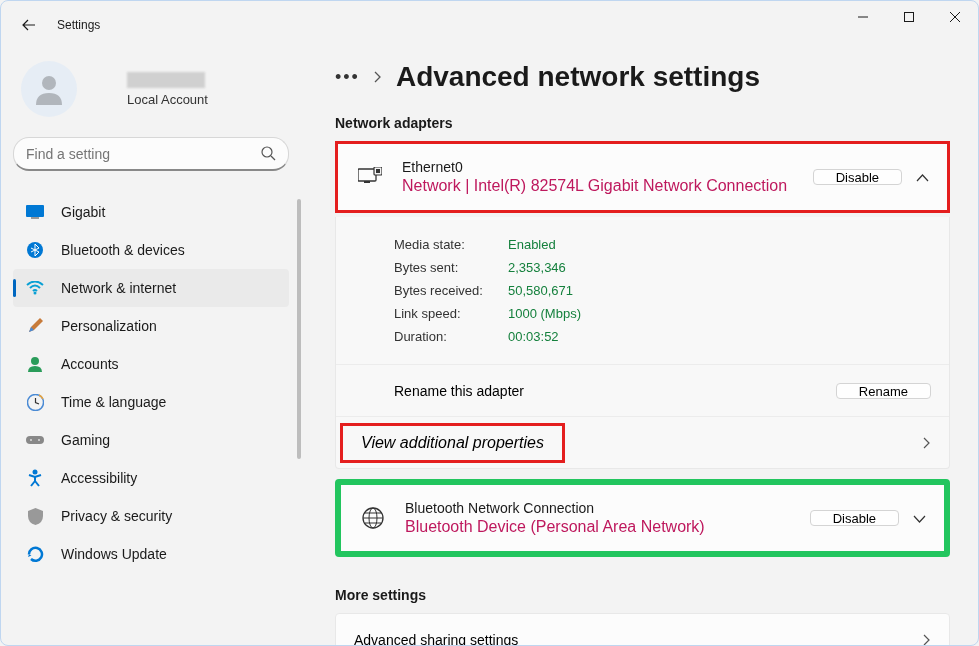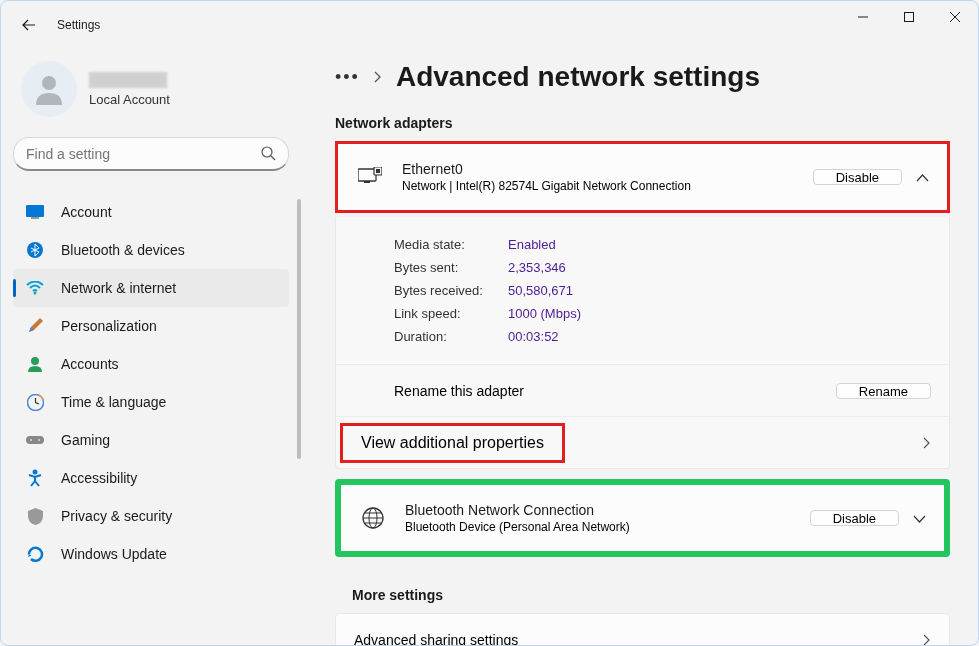--- a/index.html
+++ b/index.html
@@ -8,21 +8,21 @@
     .titlebar { height: 48px; display: flex; align-items: center; padding: 0 8px; }
     .back-btn { width: 40px; height: 40px; display: flex; align-items: center; justify-content: center; cursor: pointer; }
     .title-text { font-size: 12px; margin-left: 8px; color: #1a1a1a; }
     .window-controls { position: absolute; top: 0; right: 0; display: flex; }
     .win-ctrl { width: 46px; height: 32px; display: flex; align-items: center; justify-content: center; cursor: pointer; }
     
     .layout { display: flex; height: calc(100% - 48px); }
     .sidebar { width: 300px; padding: 0 12px; flex-shrink: 0; position: relative; }
     .sidebar::after { content: ""; position: absolute; right: 0; top: 150px; width: 4px; height: 260px; background: #bdbdbd; border-radius: 2px; }
     
-    .profile { display: flex; align-items: center; padding: 12px 8px 20px; }
+    .profile { display: flex; align-items: center; padding: 12px 8px 20px; gap: 38px; }
     .avatar { width: 56px; height: 56px; border-radius: 50%; background: #e6edf5; display: flex; align-items: center; justify-content: center; margin-right: 12px; }
     .avatar svg { fill: #b1b6bc; }
     .profile-name { width: 78px; height: 16px; background: #d0d0d0; filter: blur(1px); margin-bottom: 4px; }
     .profile-sub { font-size: 13px; color: #333; }
     
     .search { width: 100%; height: 34px; border: 1px solid #d7d7d7; border-bottom: 2px solid #888; border-radius: 16px; background: #fcfcfc; display: flex; align-items: center; padding: 0 12px; margin-bottom: 22px; }
     .search input { border: none; outline: none; flex: 1; background: transparent; font-size: 14px; }
     
     .nav-item { height: 38px; display: flex; align-items: center; padding: 0 12px; border-radius: 4px; cursor: pointer; font-size: 14px; color: #1a1a1a; position: relative; }
     .nav-item.selected { background: #eaeaea; }
@@ -37,29 +37,29 @@
     
     .section-header { font-size: 14px; font-weight: 600; color: #1a1a1a; margin-bottom: 10px; }
     
     .card { background: #fcfcfc; border: 6px solid #22c55e; border-radius: 4px; margin-bottom: 4px; }
     .card.red-box { border: 3px solid #e41e1e; border-radius: 0; }
     
     .adapter-row { height: 66px; display: flex; align-items: center; padding: 17px 18px; }
     .adapter-icon { width: 28px; display: flex; align-items: center; justify-content: center; margin-right: 18px; }
     .adapter-info { flex: 1; }
     .adapter-name { font-size: 14px; color: #1a1a1a; }
-    .adapter-sub { font-size: 12px; color: #000000; margin-top: 2px; }
+    .adapter-sub { font-size: 16px; color: #be185d; margin-top: 2px; }
     .btn { height: 16px; padding: 0 22px; background: #fefefe; border: 1px solid #d4d4d4; border-radius: 4px; font-size: 13px; cursor: pointer; }
     .chev { margin-left: 14px; cursor: pointer; }
     
     .details { background: #f8f8f8; border: 1px solid #e8e8e8; border-top: none; border-radius: 0 0 4px 4px; }
     .detail-grid { padding: 16px 0 16px 58px; }
     .detail-row { display: flex; font-size: 13px; color: #333; padding: 4px 0; }
     .detail-label { width: 114px; }
-    .detail-value { color: #4c1d95; }
+    .detail-value { color: #15803d; }
     
     .sub-row { height: 52px; display: flex; align-items: center; padding: 0 18px 0 58px; border-top: 1px solid #ececec; cursor: pointer; justify-content: space-between; }
     .sub-row-label { flex: 1; font-size: 14px; }
     .red-box-inline { border: 3px solid #e41e1e; padding: 8px 18px; }
     
     .more-card { background: #fcfcfc; border: 1px solid #e8e8e8; border-radius: 4px; height: 54px; display: flex; align-items: center; padding: 0 18px; cursor: pointer; }
   </style>
 </head>
 <body>
 
@@ -112,21 +112,21 @@
         </svg>
     </div>
 
     <div class="nav-item">
       <span class="nav-icon">
           <svg width="18" height="14" viewBox="0 0 18 14">
             <rect x="0" y="0" width="18" height="12" rx="1" fill="#0078d4"></rect>
             <rect x="5" y="12" width="8" height="2" fill="#999"></rect>
           </svg>
         </span>
-      <span>Account</span>
+      <span>Gigabit</span>
     </div>
     <div class="nav-item">
       <span class="nav-icon">
           <svg width="16" height="16" viewBox="0 0 16 16">
             <circle cx="8" cy="8" r="8" fill="#0078d4"></circle>
             <path d="M8 2 L8 14 L12 10 L4 6 M8 2 L12 6 L4 10" stroke="#fff" fill="none" stroke-width="1"></path>
           </svg>
         </span>
       <span>Bluetooth &amp; devices</span>
     </div>
@@ -257,21 +257,21 @@
           </div>
         <div class="detail-row">
             <span class="detail-label">Duration:</span>
             <span class="detail-value">00:03:52</span>
           </div>
       </div>
       <div class="sub-row">
         <span class="sub-row-label">Rename this adapter</span>
         <button class="btn">Rename</button>
       </div>
-      <div class="sub-row" style="padding-left:4px;">
+      <div class="sub-row" style="padding-left:4px;font-style:italic;">
         <span class="red-box-inline">View additional properties</span>
         <span style="flex:1"></span>
         <svg width="8" height="12">
             <path d="M1 1 L6 6 L1 11" stroke="#555" fill="none" stroke-width="1.2"></path>
           </svg>
       </div>
     </div>
 
     <div class="card" style="margin-top:10px;">
       <div class="adapter-row">
@@ -286,21 +286,21 @@
           <div class="adapter-name">Bluetooth Network Connection</div>
           <div class="adapter-sub">Bluetooth Device (Personal Area Network)</div>
         </div>
         <button class="btn">Disable</button>
         <span class="chev"><svg width="13" height="8">
               <path d="M1 1 L6.5 7 L12 1" stroke="#333" fill="none" stroke-width="1.2"></path>
             </svg></span>
       </div>
     </div>
 
-    <div class="section-header" style="margin-top:30px;margin-left:17px;">More settings</div>
+    <div class="section-header" style="margin-top:30px;">More settings</div>
     <div class="more-card">
       <span style="flex:1; font-size:14px;">Advanced sharing settings</span>
       <svg width="8" height="12">
           <path d="M1 1 L6 6 L1 11" stroke="#555" fill="none" stroke-width="1.2"></path>
         </svg>
     </div>
   </main>
 </div>
 
 </body></html>

